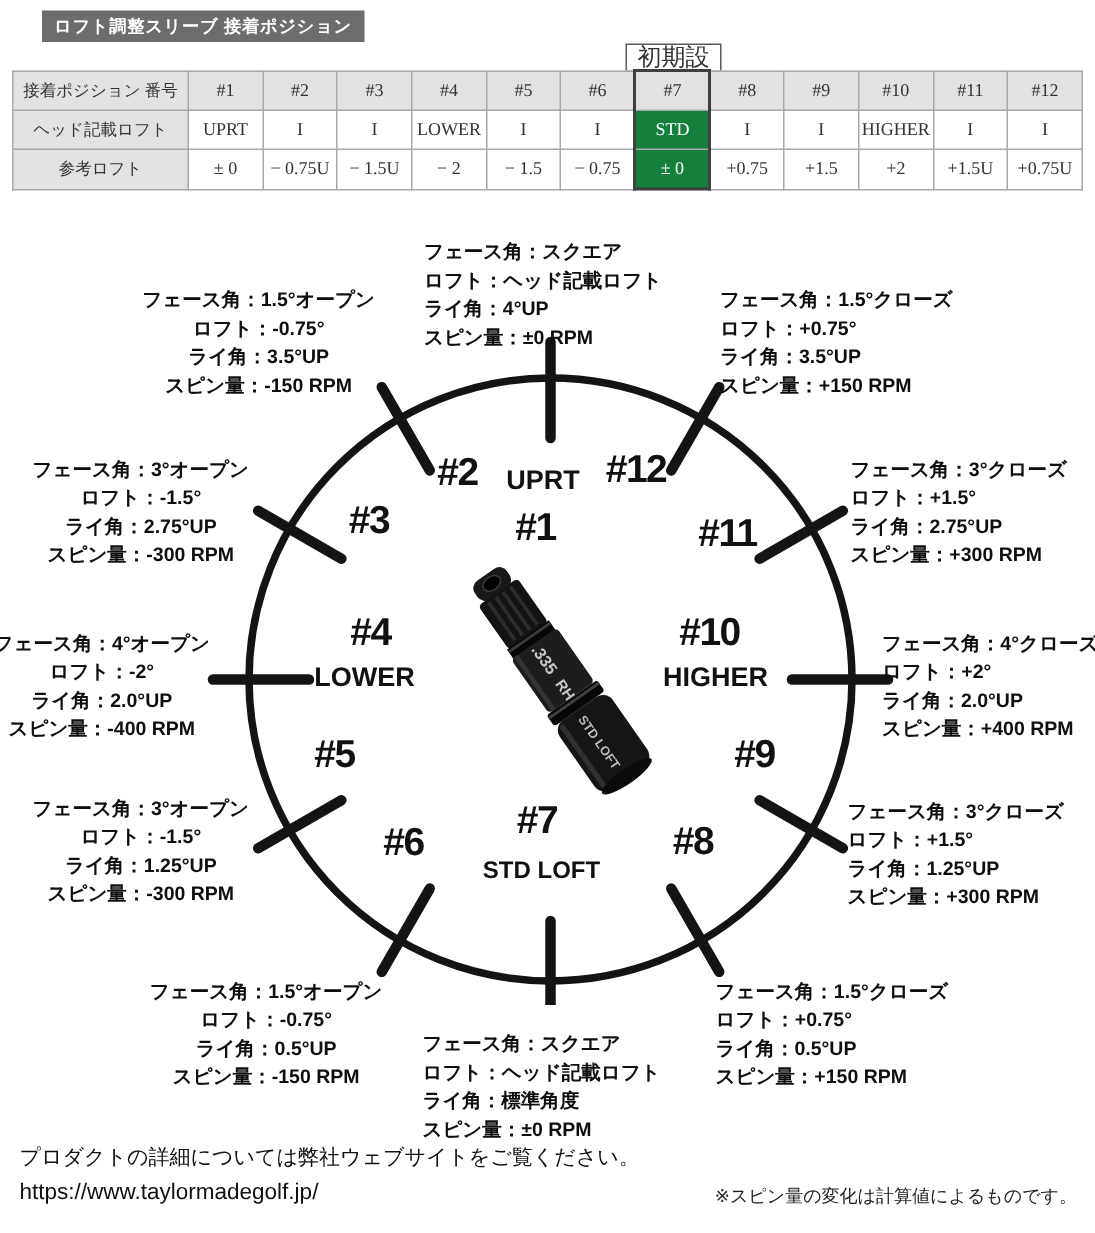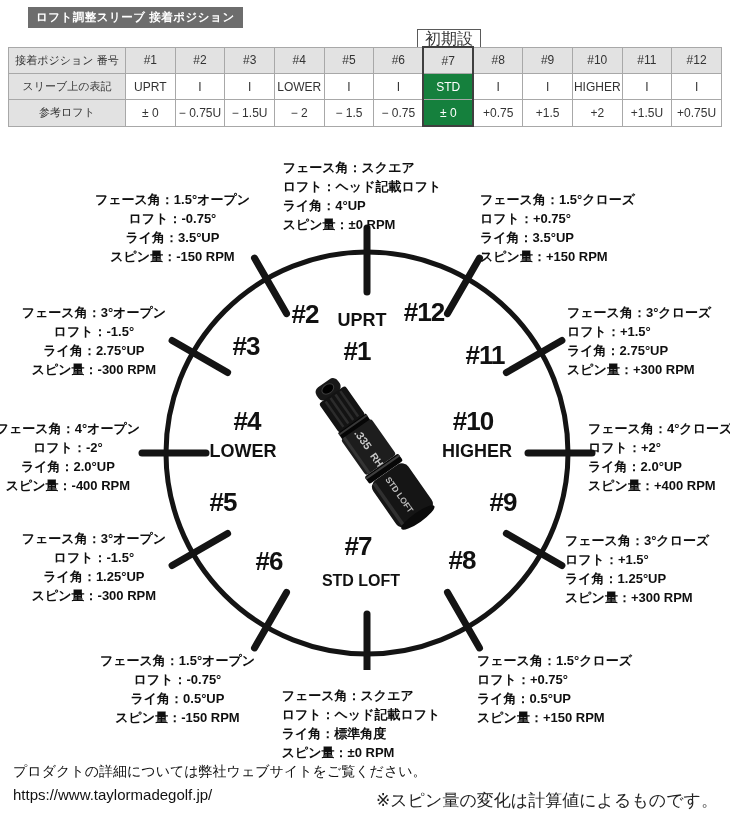--- a/index.html
+++ b/index.html
@@ -18,40 +18,40 @@
     font-size:16px; line-height:17px; text-align:center;
   }
   table.pos-table {
     position:absolute; left:8px; top:46px; width:714px;
     border-collapse:collapse; table-layout:fixed;
   }
   table.pos-table col.first { width:117px; }
   table.pos-table th, table.pos-table td {
     border:1px solid #a8a8a8; height:25px; padding:0;
     text-align:center; vertical-align:middle;
-    font-size:12px; font-weight:normal; color:#333; background:#fff;
+    font-size:12px; font-weight:normal; color:#333; background:#fff;font-family:Liberation Serif, serif;
   }
   table.pos-table tr.head th { background:#e2e2e2; }
   table.pos-table th.rowlab { background:#e2e2e2; font-size:11px; }
   table.pos-table .hl-head { border-left:2px solid #3f3f3f; border-right:2px solid #3f3f3f; border-top:2px solid #3f3f3f; }
   table.pos-table .hl { background:#15803d; color:#fff; border-left:2px solid #3f3f3f; border-right:2px solid #3f3f3f; }
   table.pos-table .hl-last { border-bottom:2px solid #3f3f3f; }
   .table-note { position:absolute; left:10px; top:131px; font-size:11px; color:#333; }
   .dial-svg { position:absolute; left:0; top:140px; }
   .dlab { position:absolute; transform:translateX(-50%); font-weight:bold; color:#111; white-space:nowrap; }
   .dnum  { font-size:26px; letter-spacing:-1px; }
   .dword { font-size:18px; letter-spacing:0px; }
   .dword-sm { font-size:16px; }
   .ann { position:absolute; font-size:13px; line-height:19px; font-weight:bold; color:#0f0f0f; white-space:nowrap; }
   .ac { transform:translateX(-50%); }
   .ar { text-align:center; }
   .al { text-align:left; }
   .footer-line1 { position:absolute; left:13px; top:763px; font-size:14px; color:#111; }
   .footer-url   { position:absolute; left:13px; top:786px; font-size:15px; color:#111; }
-  .footer-note  { position:absolute; right:12px; top:789px; font-size:17px; color:#222; }
+  .footer-note  { position:absolute; right:12px; top:789px; font-size:12px; color:#222; }
 </style>
 </head>
 <body>
 
 <div class="page">
 
   <div class="title-badge">ロフト調整スリーブ 接着ポジション</div>
 
   <div class="init-box">初期設定</div>
 
@@ -81,21 +81,21 @@
       <th>#5</th>
       <th>#6</th>
       <th class="hl-head">#7</th>
       <th>#8</th>
       <th>#9</th>
       <th>#10</th>
       <th>#11</th>
       <th>#12</th>
     </tr>
     <tr>
-      <th class="rowlab">スリーブ上の表記</th>
+      <th class="rowlab">ヘッド記載ロフト</th>
       <td>UPRT</td>
       <td>I</td>
       <td>I</td>
       <td>LOWER</td>
       <td>I</td>
       <td>I</td>
       <td class="hl">STD</td>
       <td>I</td>
       <td>I</td>
       <td>HIGHER</td>

